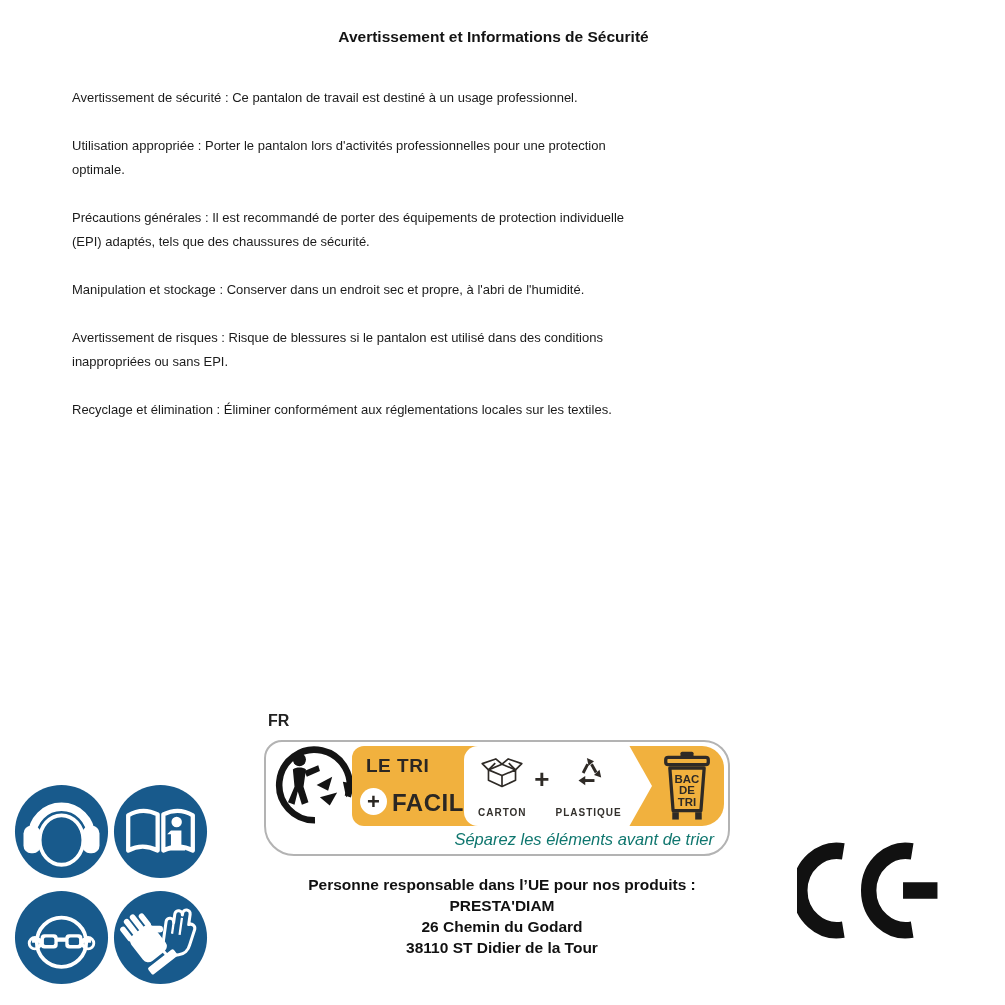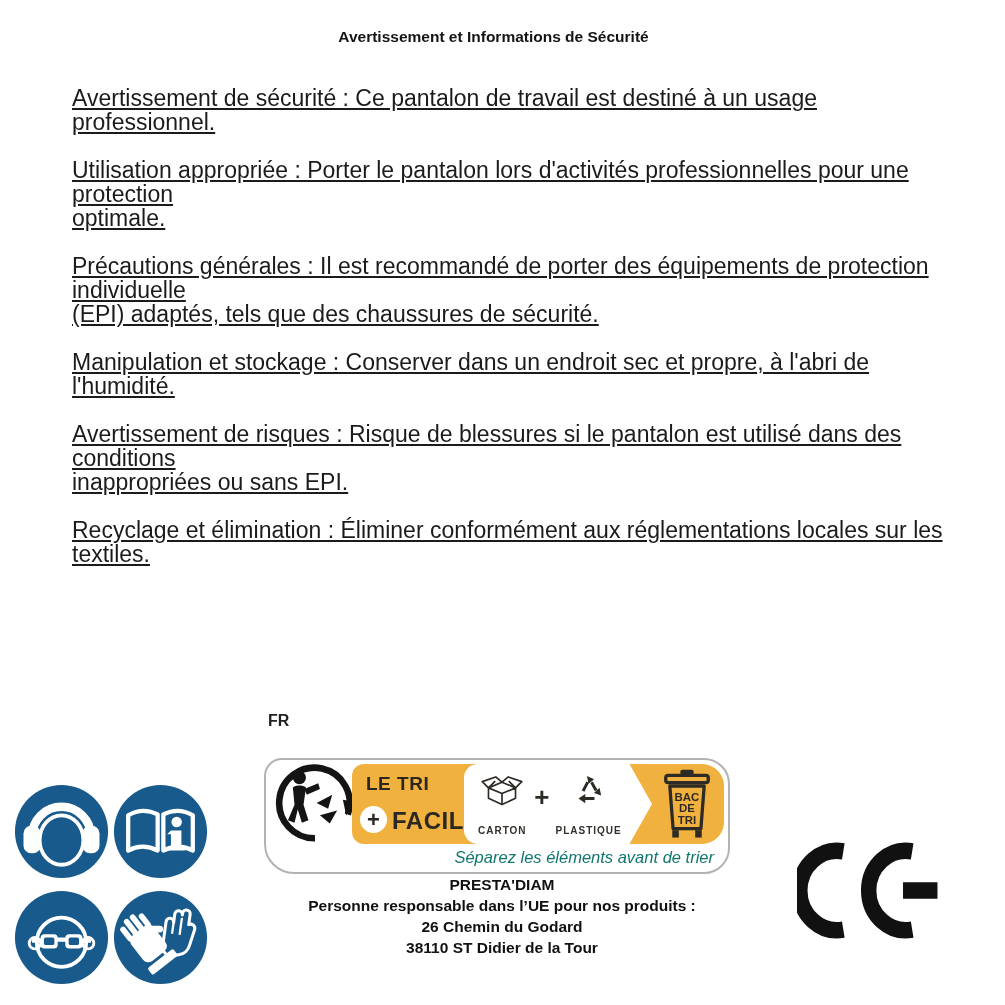--- a/index.html
+++ b/index.html
@@ -3,30 +3,30 @@
 <meta charset="utf-8">
 <style>
   html,body{margin:0;padding:0;background:#ffffff;}
   .canvas{position:relative;width:987px;height:1005px;background:#ffffff;overflow:hidden;
           font-family:"Liberation Sans", sans-serif;color:#1b1b1b;border-radius:31px;}
 
   
   .doc-title{position:absolute;top:28px;left:0;right:0;text-align:center;
              font-size:15.5px;font-weight:bold;color:#141414;}
   .doc-body{position:absolute;top:86px;left:72px;right:38px;}
-  .doc-body p{margin:0 0 24px 0;font-size:23px;line-height:24px;white-space:pre-line;color:#1b1b1b;text-decoration:underline;}
+  .doc-body p{margin:0 0 24px 0;font-size:13px;line-height:24px;white-space:pre-line;color:#1b1b1b;}
 
   
   .iso-grid{position:absolute;left:14px;top:784px;width:198px;
             display:flex;flex-wrap:wrap;gap:11px 4px;}
   .iso-grid svg{display:block;}
 
   
   .fr-code{position:absolute;left:268px;top:712px;font-size:16px;font-weight:bold;color:#222;}
-  .tri-box{position:absolute;left:264px;top:758px;width:466px;height:116px;background:#fff;
+  .tri-box{position:absolute;left:264px;top:740px;width:466px;height:116px;background:#fff;
            border:2px solid #b3b3b3;border-radius:18px 26px 26px 30px;box-sizing:border-box;}
   .triman{position:absolute;left:8px;top:2px;}
   .tri-yellow{position:absolute;left:86px;top:4px;right:4px;height:80px;background:#F1B13E;
               border-radius:12px 22px 22px 12px;}
   .le-tri{position:absolute;left:14px;top:10px;font-weight:800;font-size:19px;
           letter-spacing:.5px;color:#2B2723;line-height:19px;}
   .plus-circle{position:absolute;left:8px;top:42px;width:27px;height:27px;border-radius:50%;
                background:#fff;display:flex;align-items:center;justify-content:center;
                font-size:22px;font-weight:900;color:#2B2723;line-height:1;}
   .facile{position:absolute;left:40px;top:47px;font-weight:800;font-size:24px;
@@ -181,22 +181,22 @@
         <text x="32" y="40" text-anchor="middle" font-size="14" font-weight="800" fill="#2E2A26">BAC</text>
         <text x="32" y="54" text-anchor="middle" font-size="14" font-weight="800" fill="#2E2A26">DE</text>
         <text x="32" y="68" text-anchor="middle" font-size="14" font-weight="800" fill="#2E2A26">TRI</text>
       </svg>
     </div>
 
     <div class="tri-note">Séparez les éléments avant de trier</div>
   </div>
 
   <div class="resp">
+    <div>Personne responsable dans l’UE pour nos produits :</div>
     <div>PRESTA'DIAM</div>
-    <div>Personne responsable dans l’UE pour nos produits :</div>
     <div>26 Chemin du Godard</div>
     <div>38110 ST Didier de la Tour</div>
   </div>
 
   <svg class="ce" width="145" height="97" viewBox="0 0 160 100" preserveAspectRatio="none" aria-label="CE">
     <path d="M51.1 9.6 A41 41 0 1 0 51.1 90.4" fill="none" stroke="#111" stroke-width="17"></path>
     <path d="M127.1 9.6 A41 41 0 1 0 127.1 90.4" fill="none" stroke="#111" stroke-width="17"></path>
     <rect x="117" y="41.5" width="38" height="17" fill="#111"></rect>
   </svg>
 

